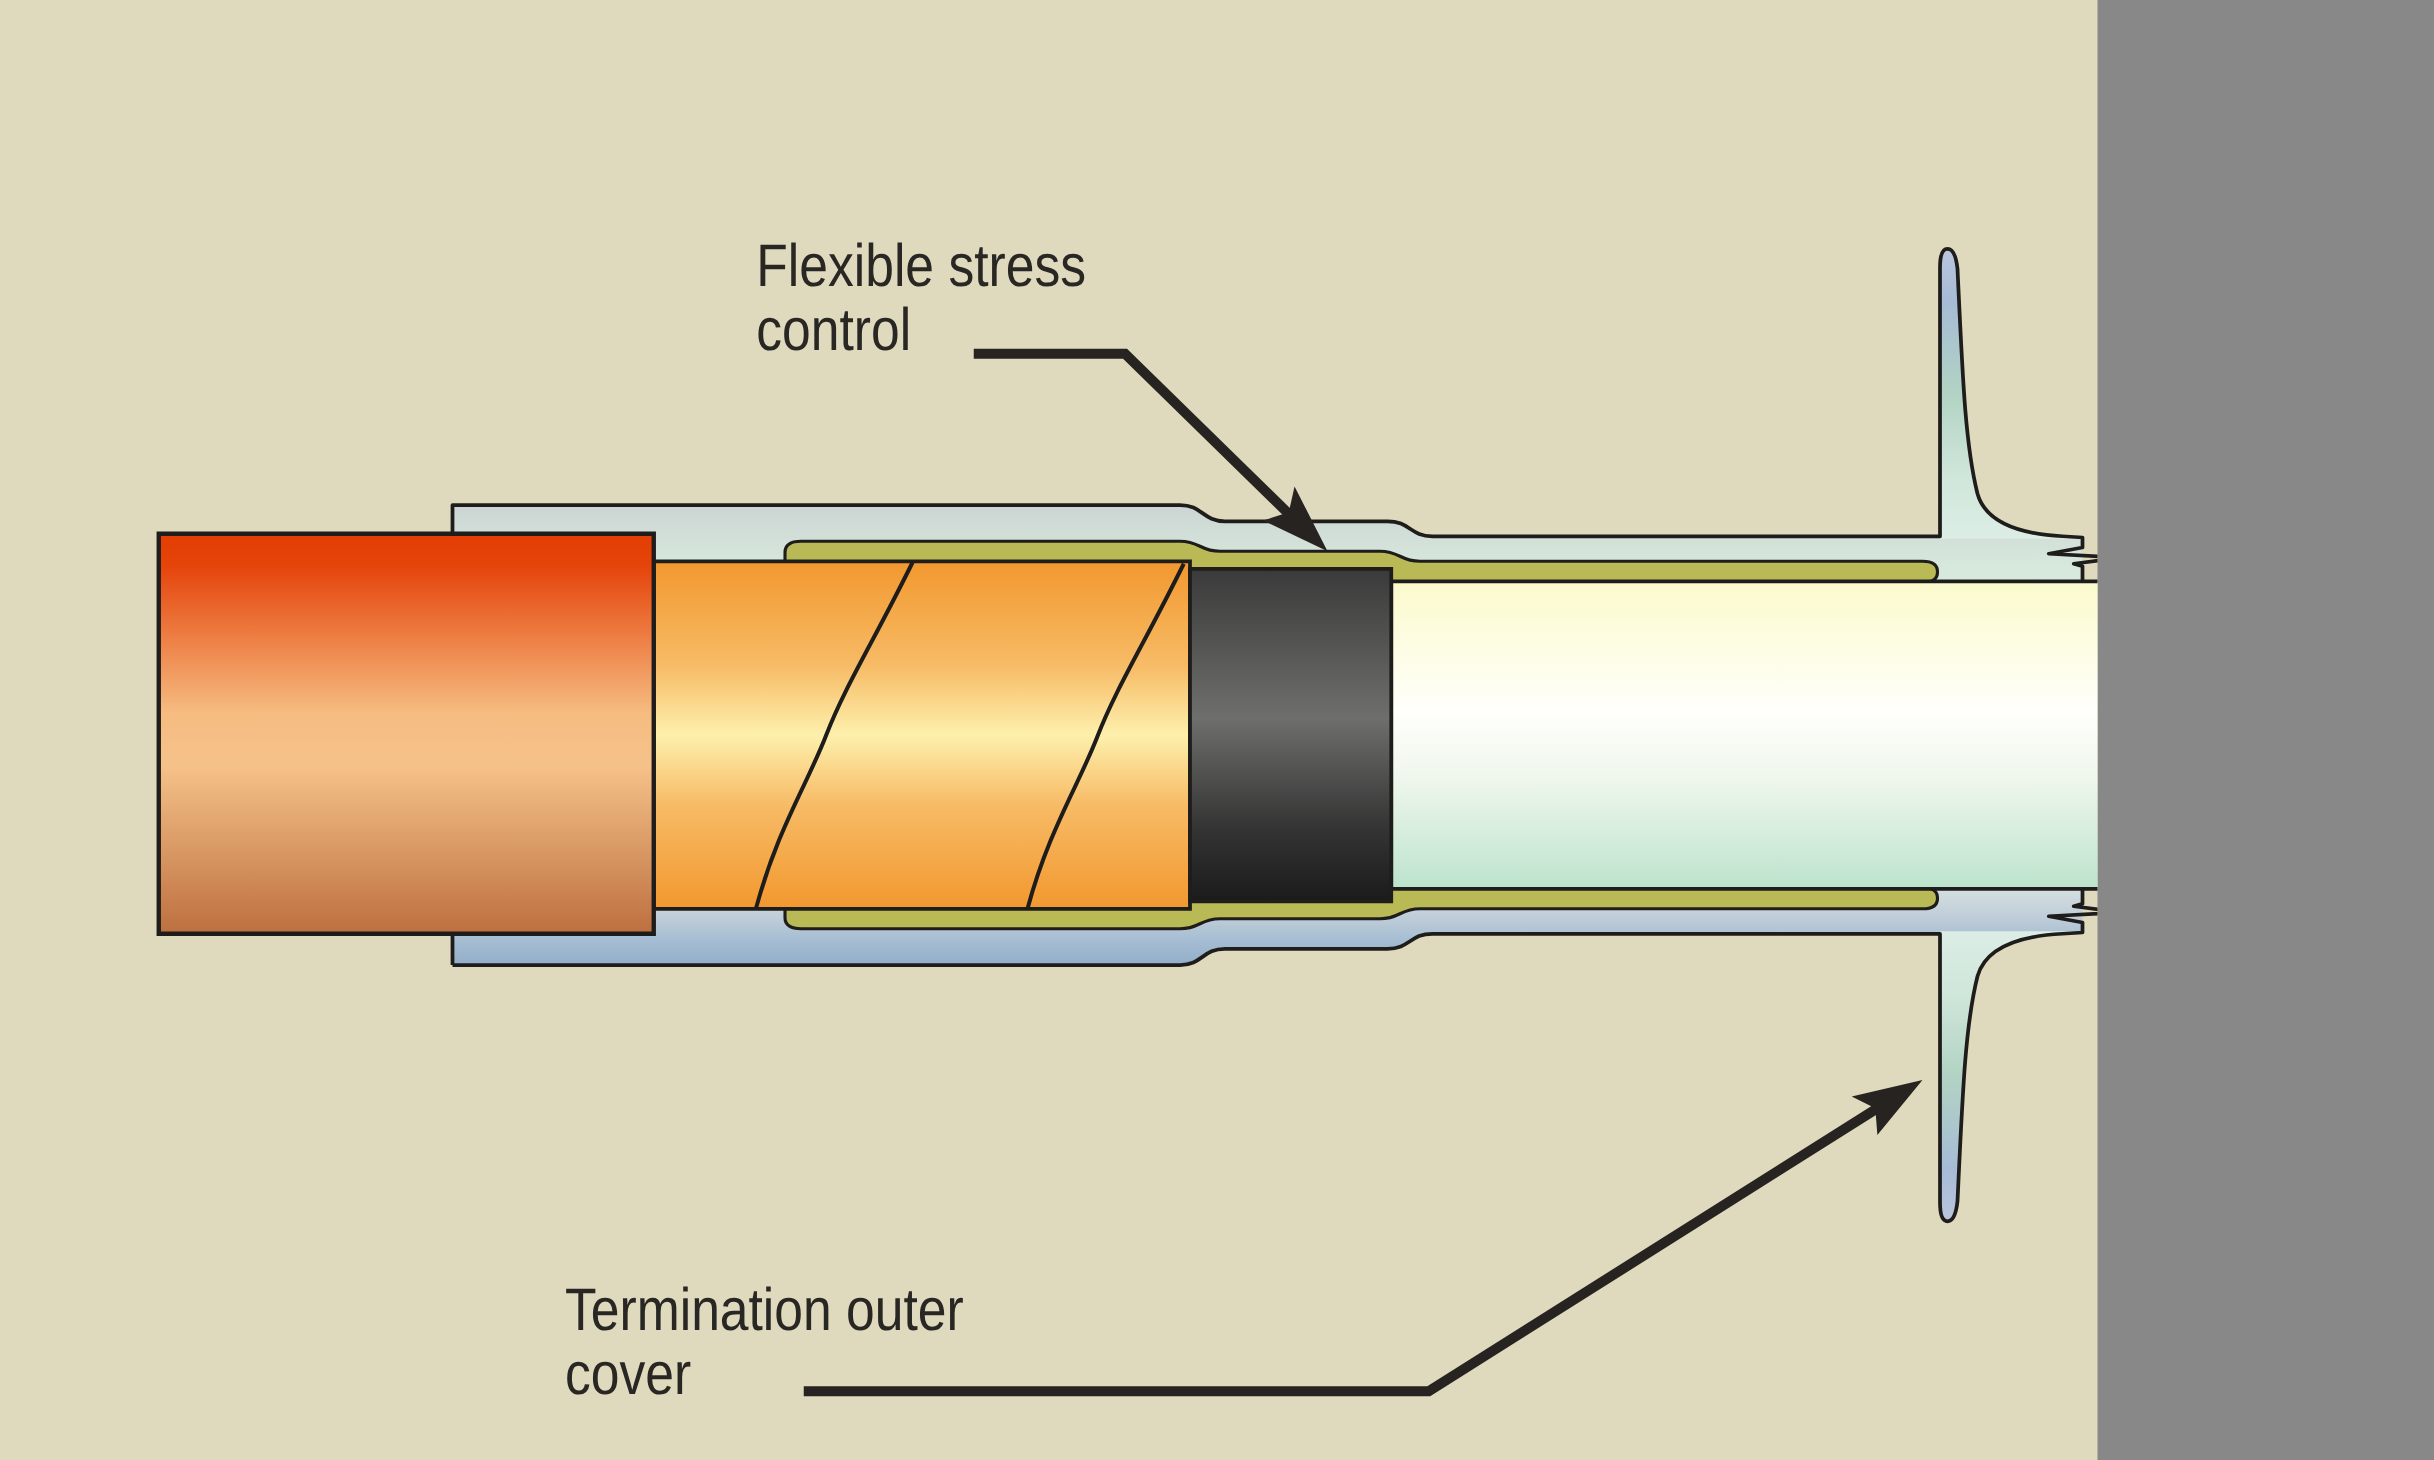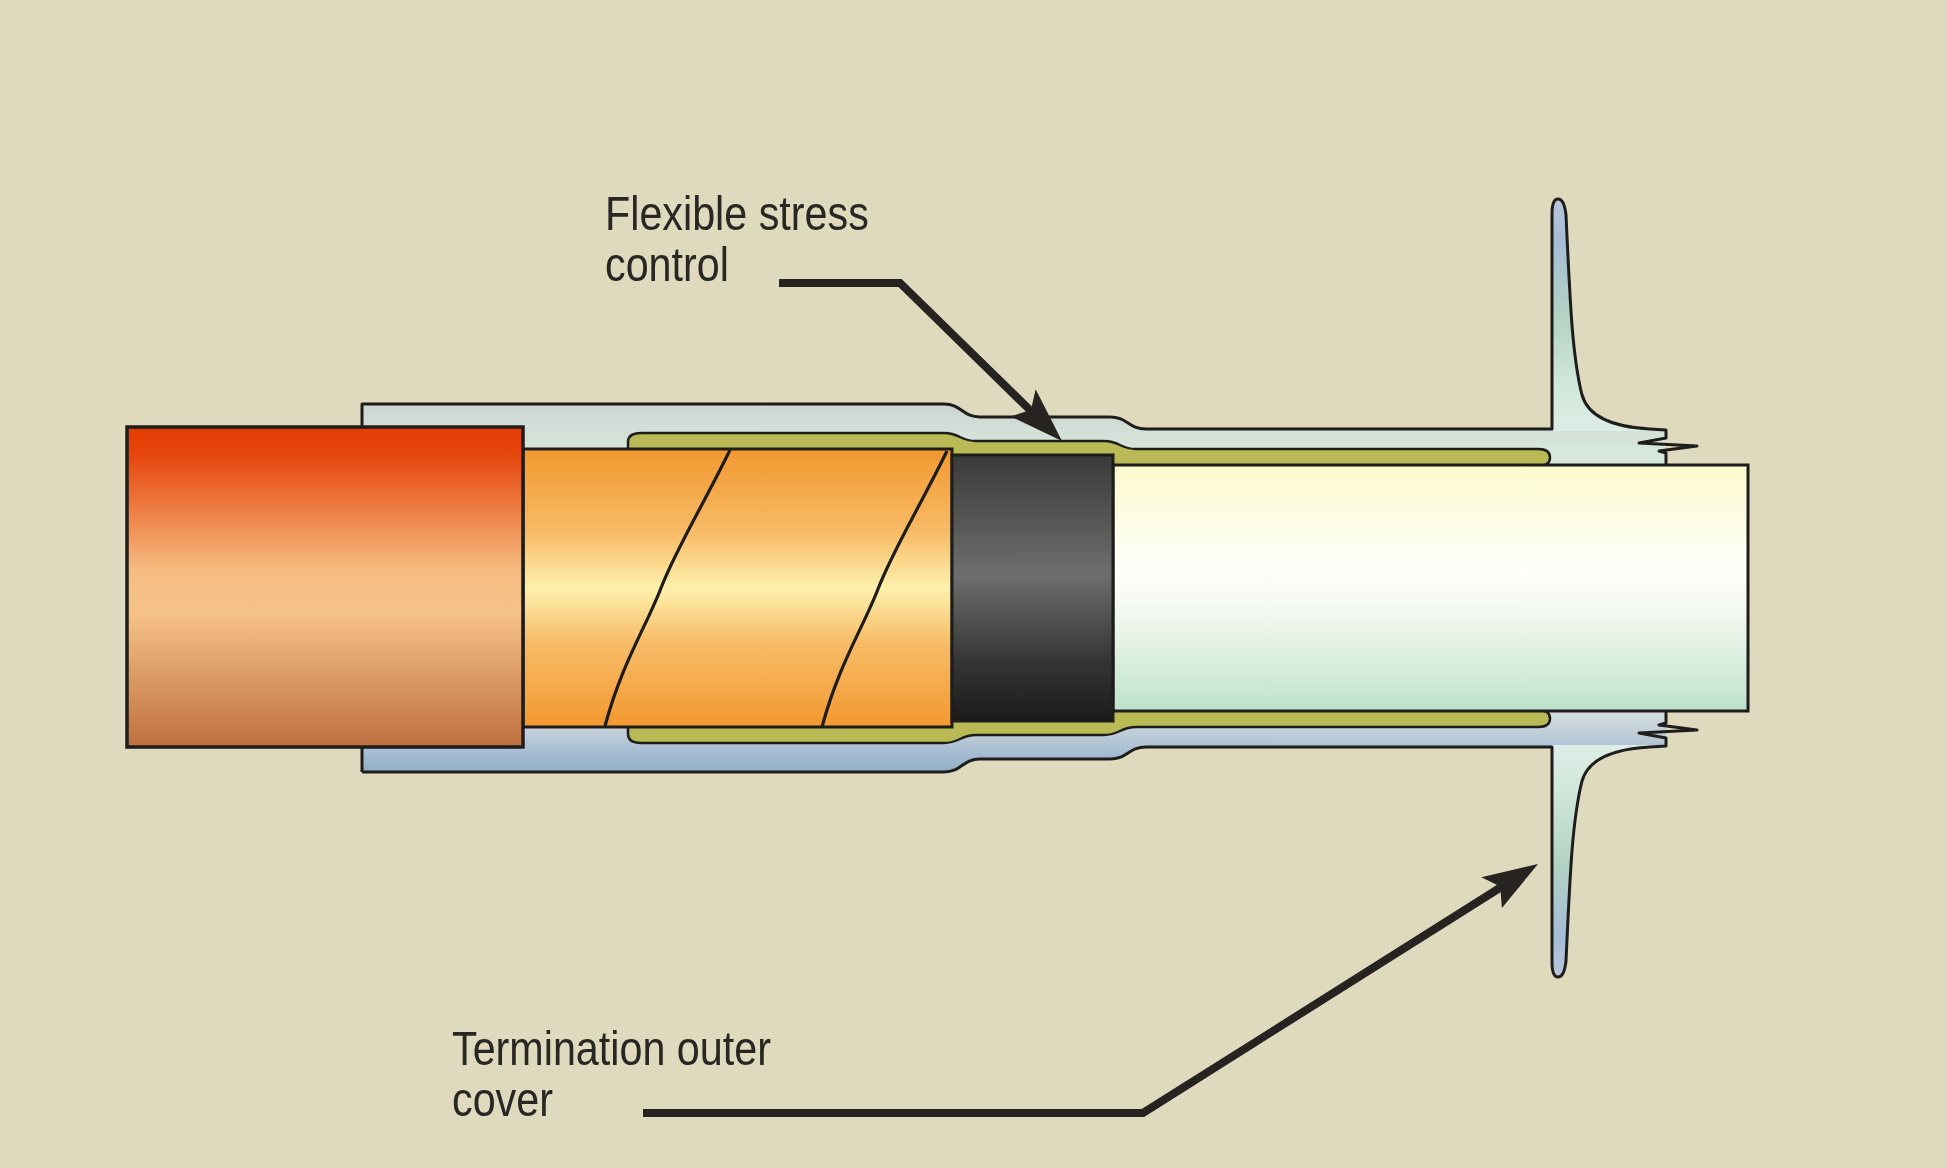--- a/index.html
+++ b/index.html
@@ -1,18 +1,18 @@
 <!DOCTYPE html>
 <html><head>
 <meta charset="utf-8">
 <style>
   html,body{margin:0;padding:0;background:#888;}
   .stage{
     position:relative;
-    width:1947px;height:1168px;
+    width:1678px;height:1168px;
     background:#dfdabd;
     overflow:hidden;
     font-family:"Liberation Sans", sans-serif;
   }
   .stage svg{position:absolute;left:0;top:0;}
   .diagram-label{
     position:absolute;
     font-size:48px;
     line-height:51px;
     letter-spacing:0px;

